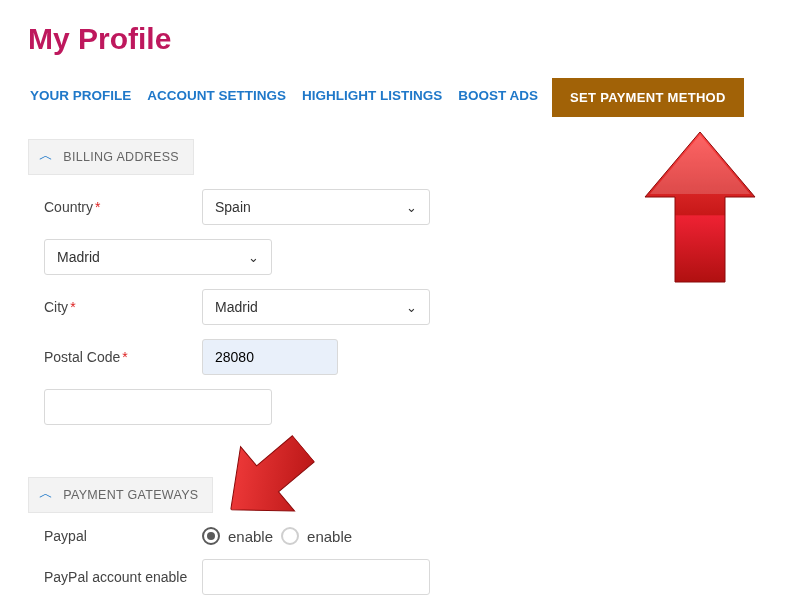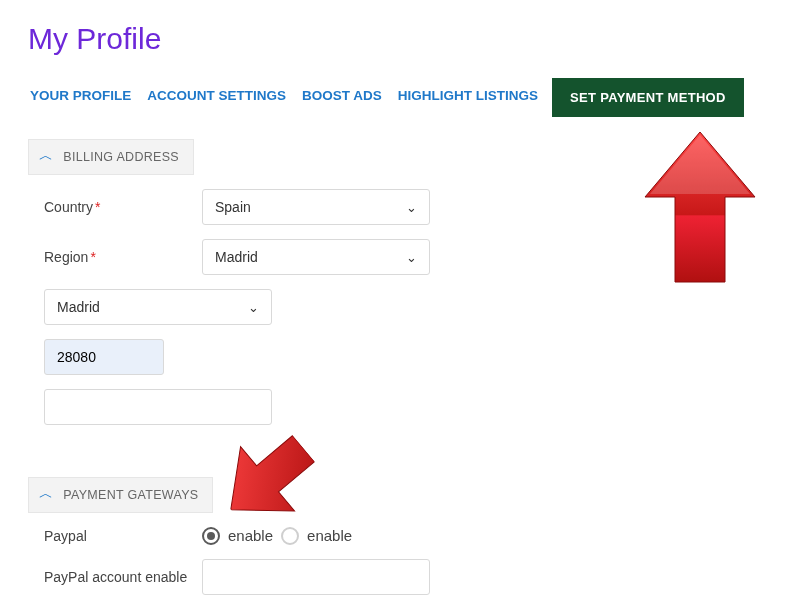--- a/index.html
+++ b/index.html
@@ -5,41 +5,41 @@
   * { box-sizing: border-box; }
   body {
     font-family: "Segoe UI", Arial, sans-serif;
     margin: 0;
     padding: 0 28px;
     background: #fff;
     color: #333;
     width: 800px;
   }
   h1 {
-    font-weight: 400;
+    font-weight: 700;
     font-size: 30px;
-    color: #6d28d9;
+    color: #be185d;
     margin: 22px 0 22px 0;
   }
   .tabs {
     display: flex;
     gap: 12px;
     align-items: flex-start;
     margin-bottom: 22px;
     font-size: 13.5px;
     font-weight: bold;
   }
   .tab {
     color: #1f78c9;
     padding: 10px 2px;
     cursor: pointer;
     white-space: nowrap;
   }
   .tab.active-btn {
-    background: #14532d;
+    background: #a16207;
     color: #fff;
     padding: 12px 18px;
     font-size: 13px;
     letter-spacing: 0.3px;
   }
   .section-header {
     display: inline-flex;
     align-items: center;
     background: #f3f3f3;
     border: 1px solid #e6e6e6;
@@ -86,28 +86,29 @@
   }
   .select .caret {
     font-size: 13px;
     color: #333;
   }
   .text-input {
     width: 228px;
     outline: none;
   }
   .postal {
-    width: 120px;
+    width: 136px;
     background: #e9f0fa;
   }
   .address {
     width: 228px;
   }
   .radio-group {
     display: flex;
+    align-items: center;
     gap: 8px;
     font-size: 15px;
     color: #444;
   }
   .radio {
     width: 18px; height: 18px;
     border: 2px solid #8a8a8a;
     border-radius: 50%;
     display: inline-flex;
     align-items: center; justify-content: center;
@@ -147,59 +148,62 @@
 </head>
 <body>
 
 
 
 <h1>My Profile</h1>
 
 <div class="tabs">
   <div class="tab">YOUR PROFILE</div>
   <div class="tab">ACCOUNT SETTINGS</div>
+  <div class="tab">HIGHLIGHT LISTINGS</div>
   <div class="tab">BOOST ADS</div>
-  <div class="tab">HIGHLIGHT LISTINGS</div>
   <div class="tab active-btn">SET PAYMENT METHOD</div>
 </div>
 
 
 <div class="section-header">
   <span class="chev">︿</span>
   <span>BILLING ADDRESS</span>
 </div>
 
 <div class="form-row">
   <div class="form-label">
     <span>Country</span><span class="req">*</span>
   </div>
   <div class="select">
     <span>Spain</span>
     <span class="caret">⌄</span>
   </div>
 </div>
 
 <div class="form-row">
-  <div class="form-label">
-    <span>Region</span><span class="req">*</span>
-  </div>
   <div class="select">
     <span>Madrid</span>
     <span class="caret">⌄</span>
   </div>
 </div>
 
 <div class="form-row">
+  <div class="form-label">
+    <span>City</span><span class="req">*</span>
+  </div>
   <div class="select">
     <span>Madrid</span>
     <span class="caret">⌄</span>
   </div>
 </div>
 
 <div class="form-row">
+  <div class="form-label">
+    <span>Postal Code</span><span class="req">*</span>
+  </div>
   <input class="text-input postal" value="28080" style="">
 </div>
 
 <div class="form-row">
   <input class="text-input address" value="" style="">
 </div>
 
 <div class="big-gap"></div>
 
 

